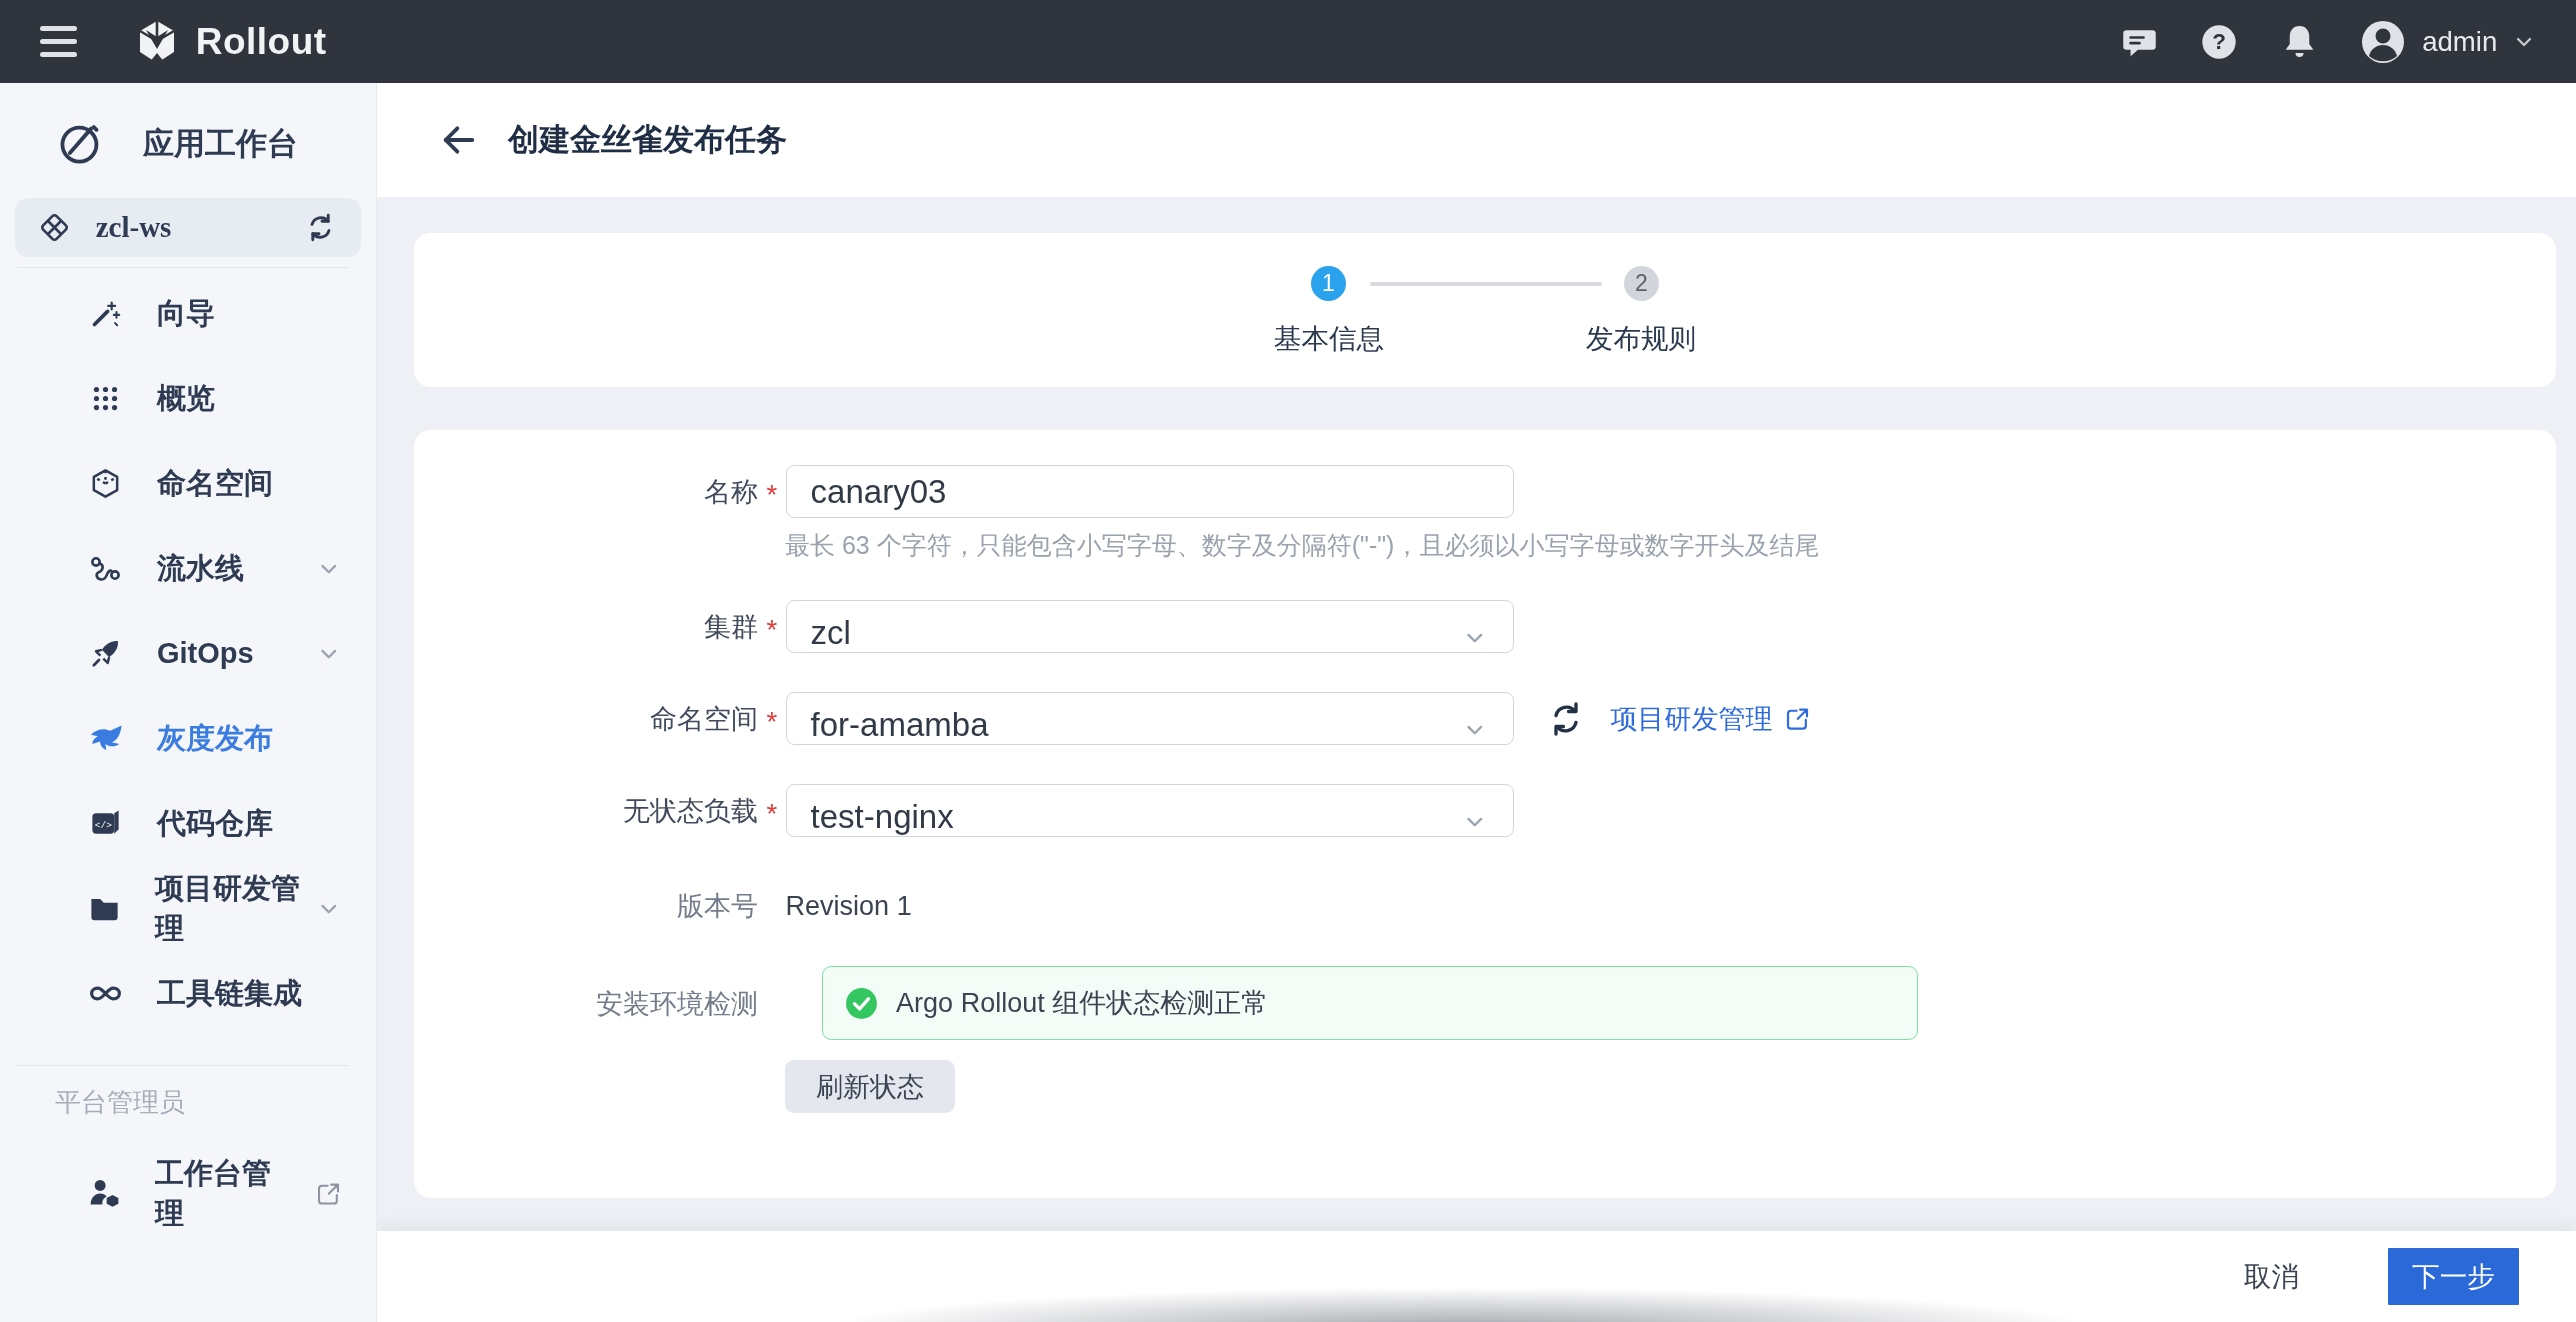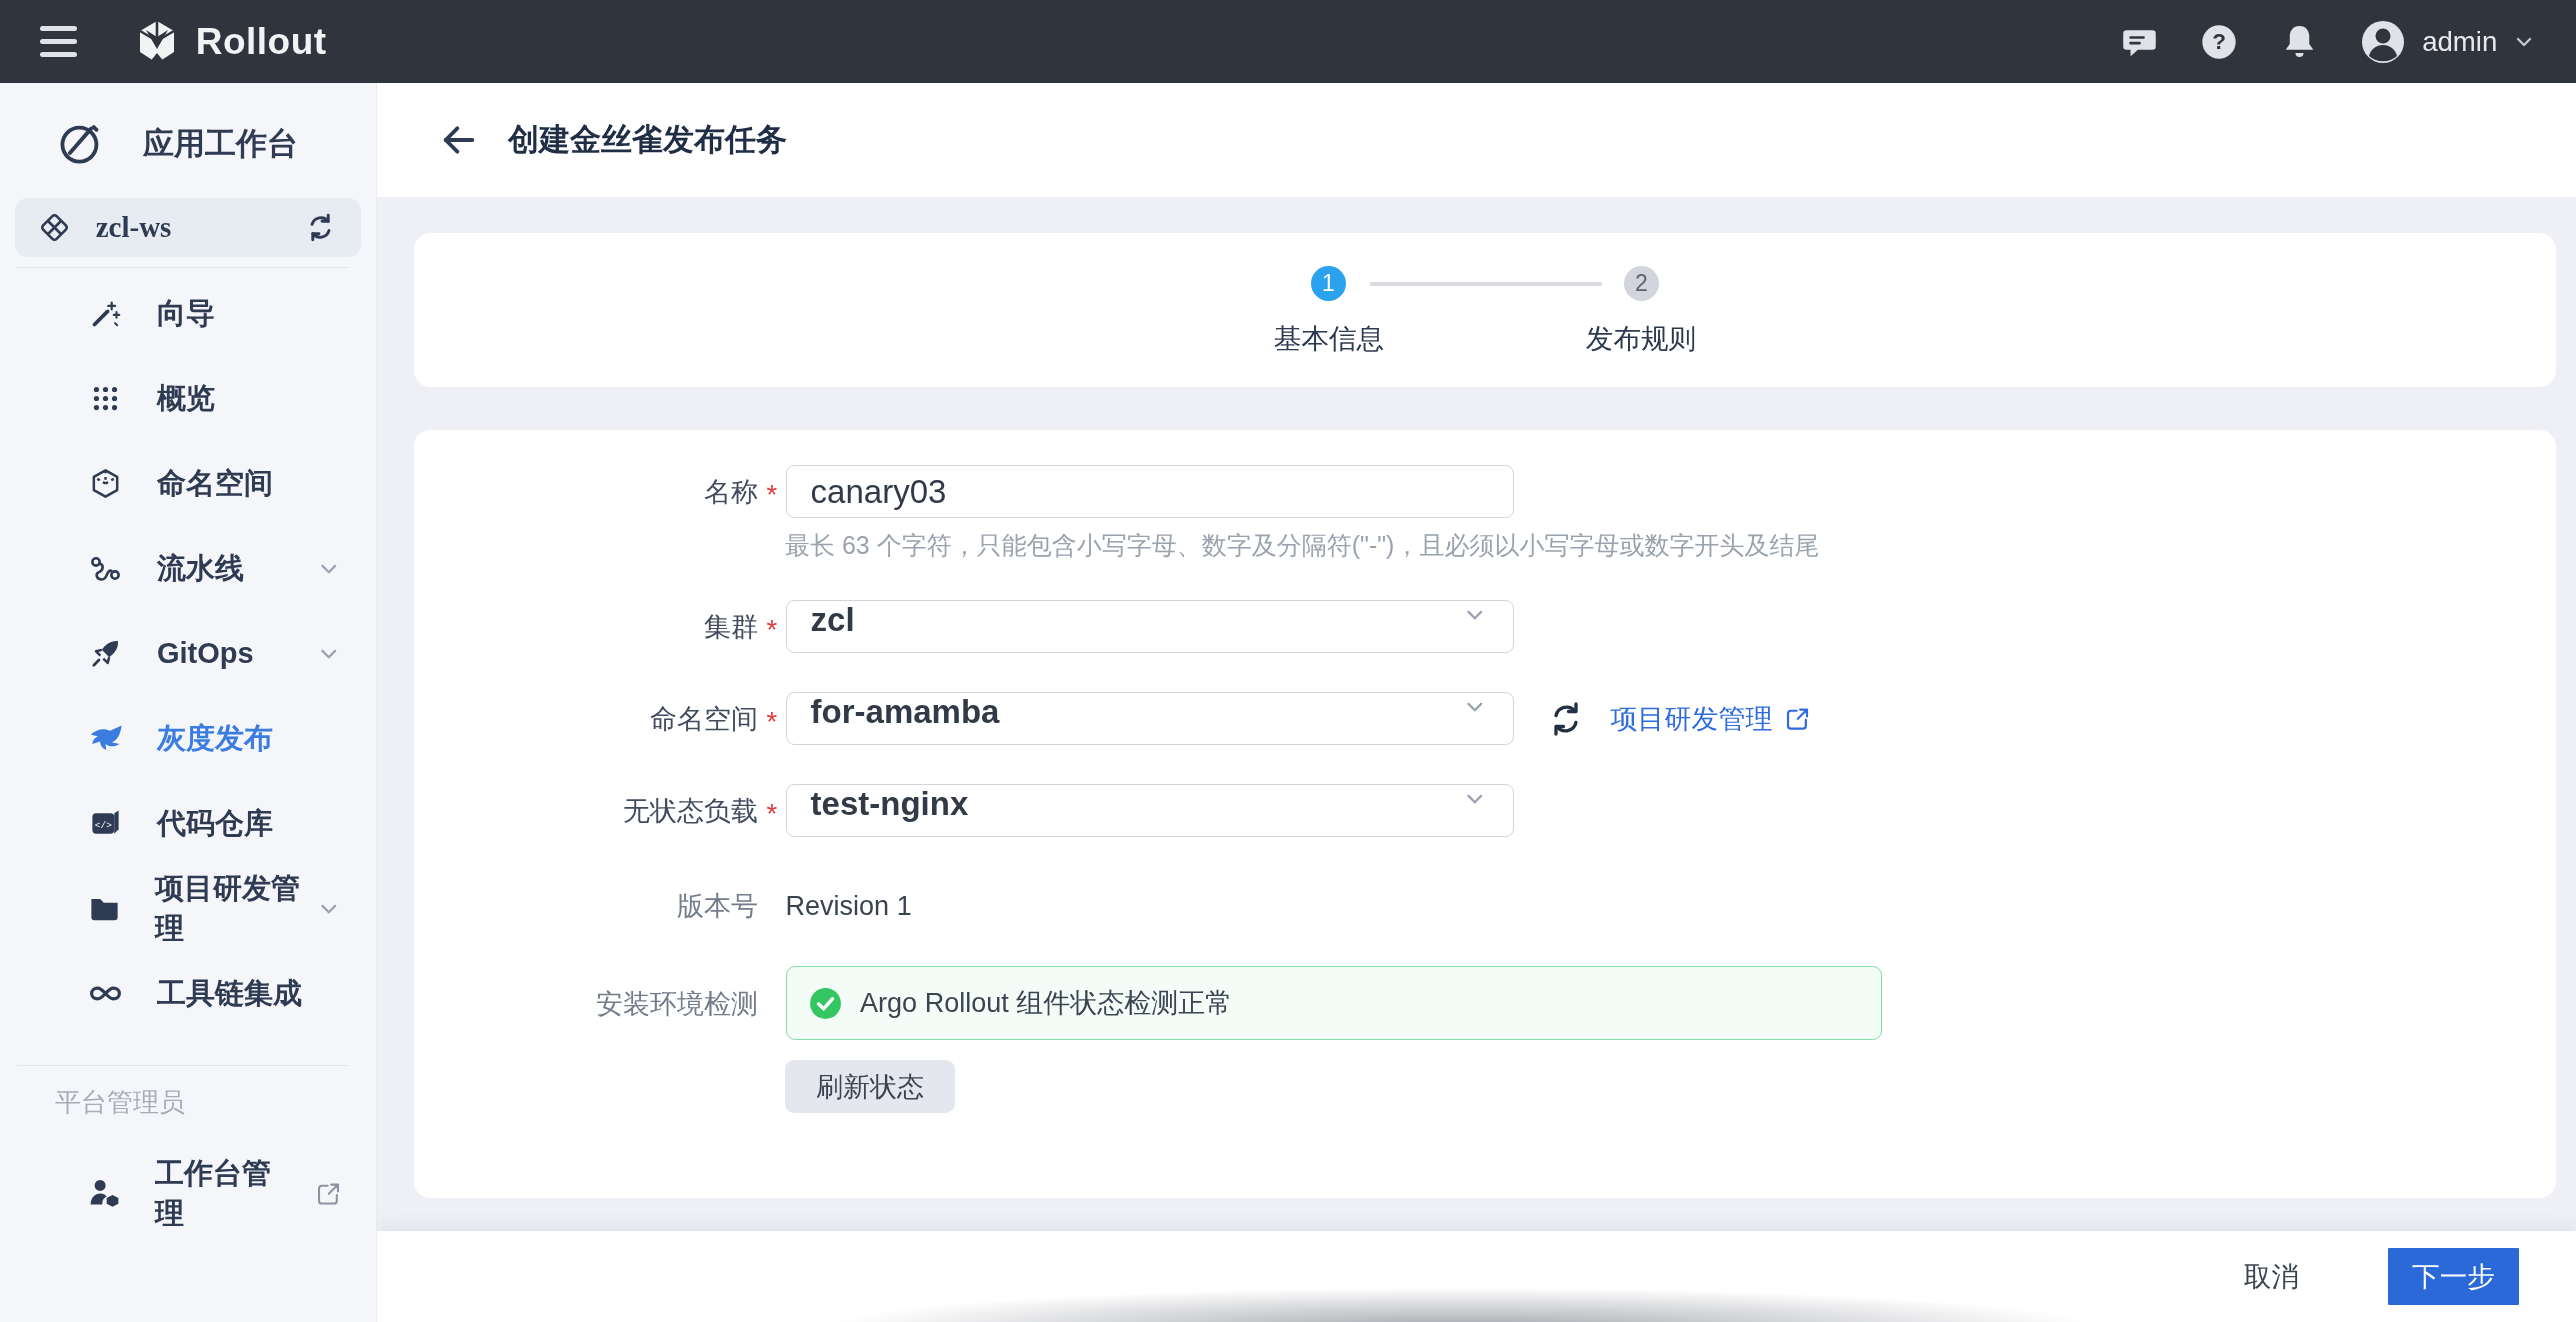--- a/index.html
+++ b/index.html
@@ -66,31 +66,31 @@
 
   
   .form-row { position:absolute; left:31px; right:37px; display:flex; align-items:center; }
   .f-label { width:313px; text-align:right; font-size:27px; color:#414b5d; flex:none; }
   .f-label.muted { color:#737c8a; }
   .f-star { width:27.6px; flex:none; text-align:center; color:#e23c3c; font-size:27.6px; padding-top:7.4px; }
   .f-star.hidden { visibility:hidden; }
   .text-input, .select-box { width:728px; height:53px; border:1.8px solid #cfd4dd; border-radius:8.3px;
         background:#ffffff; font-size:33px; color:#323a48; padding:0 24px; }
   .text-input { outline:none; font-family:"Liberation Sans","DejaVu Sans",sans-serif; }
-  .select-box { display:flex; align-items:flex-start; cursor:pointer;font-weight:bold; }
+  .select-box { display:flex; align-items:flex-end; cursor:pointer; }
   .select-box .sel-val { flex:1; }
   .row-name { top:35px; } .row-cluster { top:170px; } .row-ns { top:262px; }
   .row-workload { top:354px; } .row-revision { top:456px; height:40px; }
   .row-env { top:536px; align-items:flex-start; }
   .helper { position:absolute; left:371px; top:99px; font-size:25px; color:#9aa2ae; }
   .ns-refresh { margin-left:31px; width:42px; height:42px; display:flex; align-items:center; justify-content:center; cursor:pointer; }
   .ns-link { margin-left:24px; display:flex; align-items:center; gap:11px; color:#2e6bdf; font-size:27px; cursor:pointer; }
   .revision-val { font-size:27px; color:#3a4250; margin-left:24px; }
   .env-box { width:1096px; height:74px; background:#f3fcf6; border:1.8px solid #7fdfa4; border-radius:9.2px;
-             display:flex; align-items:center; padding-left:20px; gap:16.5px; }
+             display:flex; align-items:center; padding-left:20px; gap:16.5px;margin-left:36px; }
   .env-text { font-size:27px; color:#3c4452; }
   .refresh-btn { position:absolute; left:371px; top:630px; height:53px; padding:0 31px; background:#e4e7ee;
                  border:none; border-radius:9.2px; font-size:27px; color:#3b4452; cursor:pointer;
                  font-family:"Liberation Sans","DejaVu Sans",sans-serif; }
 
   
   .footer { position:absolute; left:0; right:0; bottom:0; height:91px; background:#ffffff;
             box-shadow:0 -5.5px 16.5px rgba(40,50,70,.07); display:flex; align-items:center;
             justify-content:flex-end; padding-right:57px; gap:76px; }
   .cancel-btn { font-size:27.6px; color:#3b4350; background:none; border:none; cursor:pointer; padding:9.2px 13px;

